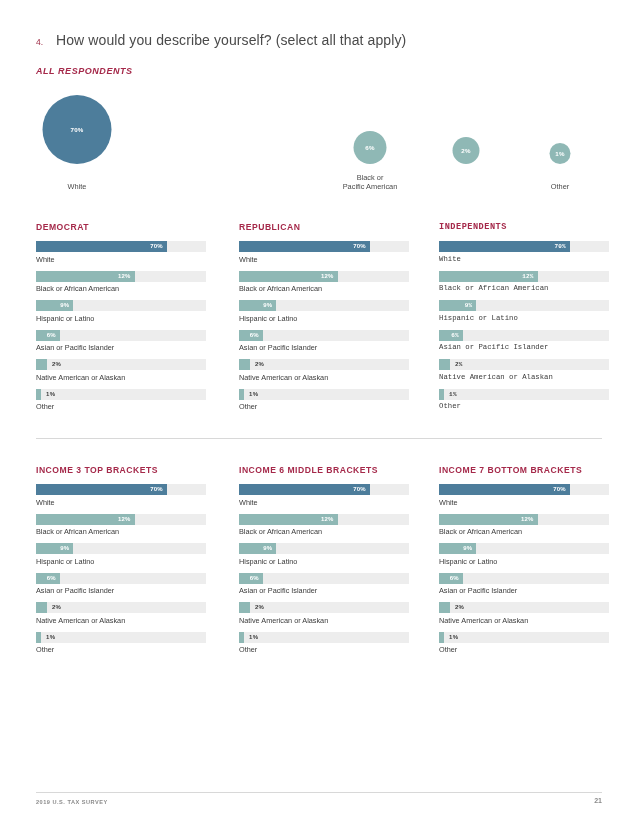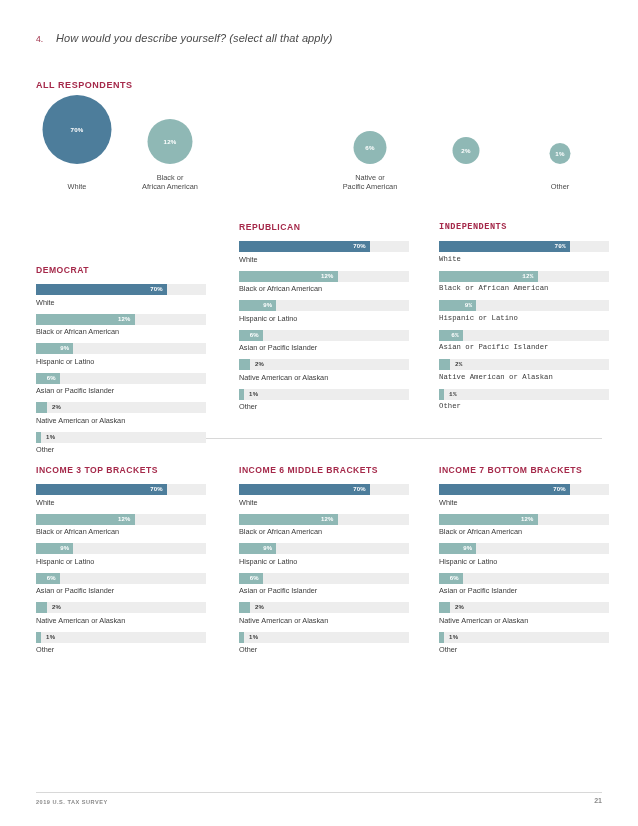--- a/index.html
+++ b/index.html
@@ -31,36 +31,36 @@
     align-items: baseline;
   }
   .q-num {
     color: #9e2b45;
     font-size: 8.5px;
     width: 20px;
     flex: none;
   }
   .q-text {
     color: #4a4a4a;
-    font-size: 11px;
+    font-size: 14px;
     letter-spacing: .1px;
-    font-style: italic;
   }
 
   
   .section-head {
     color: #a5294a;
     font-size: 9px;
     font-weight: bold;
     letter-spacing: .55px;
   }
   #all-respondents-head {
     position: absolute;
     left: 36px;
-    top: 80px;
+    top: 66px;
+    font-style: italic;
   }
 
   
   .bubbles {
     position: absolute;
     left: 36px;
     top: 92px;
     width: 566px;
     height: 100px;
   }
@@ -195,39 +195,28 @@
       <div class="bubble-cell" style="left: -19px; width: 120px;">
         <div class="bubble-wrap">
           <div class="bubble" style="width: 69px; height: 69px; background: rgb(77, 125, 155);">
             <span>70%</span>
           </div>
         </div>
         <div class="bubble-label">
           <div>White</div>
         </div>
       </div>
-      <div class="bubble-cell" style="left: 74px; width: 120px;">
-        <div class="bubble-wrap">
-          <div class="bubble" style="width: 45px; height: 45px; background: rgb(143, 184, 181);">
-            <span>12%</span>
-          </div>
-        </div>
-        <div class="bubble-label">
-          <div>Black or</div>
-          <div>African American</div>
-        </div>
-      </div>
       <div class="bubble-cell" style="left: 274px; width: 120px;">
         <div class="bubble-wrap">
           <div class="bubble" style="width: 33px; height: 33px; background: rgb(143, 184, 181);">
             <span>6%</span>
           </div>
         </div>
         <div class="bubble-label">
-          <div>Native or</div>
+          <div>Black or</div>
           <div>Pacific American</div>
         </div>
       </div>
       <div class="bubble-cell" style="left: 370px; width: 120px;">
         <div class="bubble-wrap">
           <div class="bubble" style="width: 27px; height: 27px; background: rgb(143, 184, 181);">
             <span>2%</span>
           </div>
         </div>
       </div>
@@ -239,21 +228,21 @@
         </div>
         <div class="bubble-label">
           <div>Other</div>
         </div>
       </div>
     </div>
 
   <div class="divider" id="mid-divider"></div>
 
   <div id="panels-host">
-      <div class="panel" style="left: 36px; top: 222px; margin-top: 43px;">
+      <div class="panel" style="left: 36px; top: 222px;">
         <div class="panel-title">DEMOCRAT</div>
         <div class="bar-item">
           <div class="bar-track">
             <div class="bar-fill" style="width: 77%; background: rgb(77, 125, 155);"></div>
             <div class="bar-val inside" style="left: calc(77% - 22px); width: 18px; text-align: right;">70%</div>
           </div>
           <div class="bar-cat">White</div>
         </div>
         <div class="bar-item">
           <div class="bar-track">

